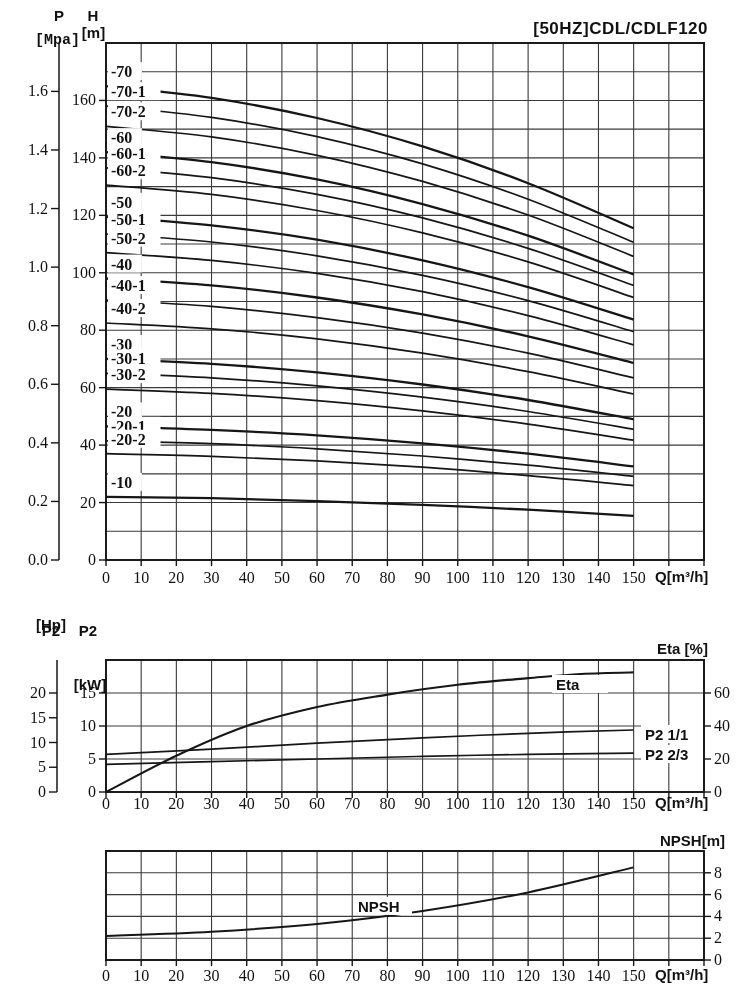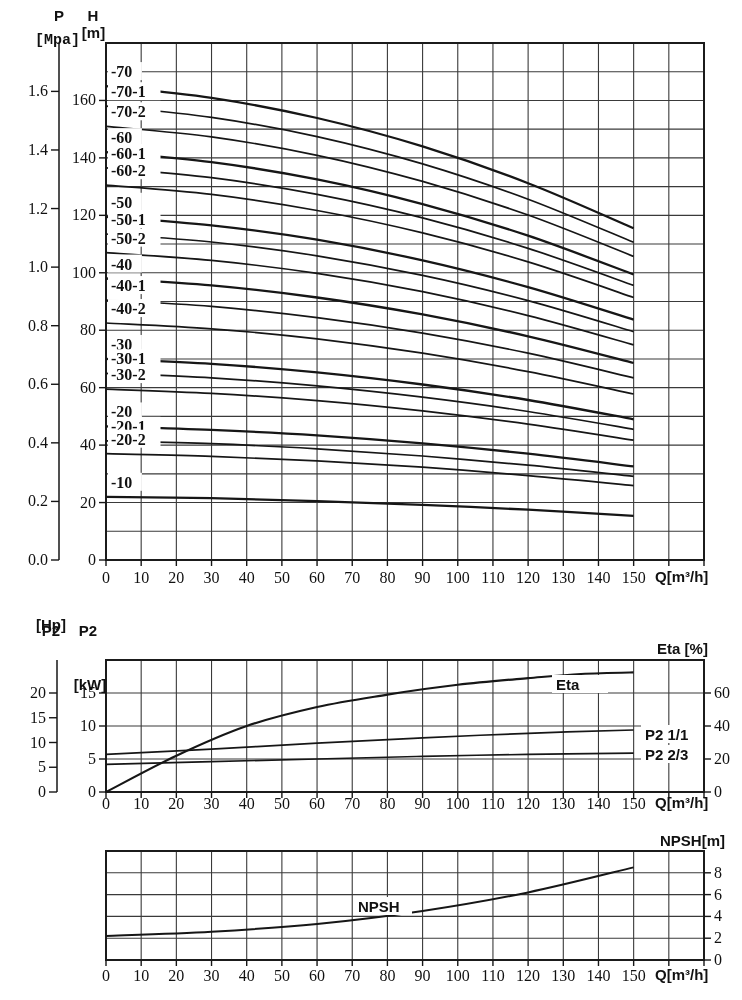--- a/index.html
+++ b/index.html
@@ -349,20 +349,21 @@
         <line x1="704" y1="938.2" x2="711" y2="938.2" stroke="#161616" stroke-width="1.4"></line>
         <text x="714" y="943.2" text-anchor="start" fill="#111" style="font: 16px &quot;Liberation Serif&quot;, serif;">2</text>
         <line x1="704" y1="960" x2="711" y2="960" stroke="#161616" stroke-width="1.4"></line>
         <text x="714" y="965" text-anchor="start" fill="#111" style="font: 16px &quot;Liberation Serif&quot;, serif;">0</text>
         <path d="M 106.0 936.0 C 123.6 935.3, 176.4 933.7, 211.5 931.7 C 246.7 929.7, 281.9 927.5, 317.1 924.0 C 352.2 920.6, 387.4 916.2, 422.6 911.0 C 457.8 905.7, 492.9 899.7, 528.1 892.4 C 563.3 885.2, 616.1 871.5, 633.6 867.4" fill="none" stroke="#161616" stroke-width="2"></path>
         <rect x="354" y="897" width="58" height="18" fill="#fff"></rect>
         <text x="358" y="912" text-anchor="start" fill="#111" style="font: bold 15px &quot;Liberation Sans&quot;, sans-serif;">NPSH</text>
       </g>
     </svg>
 
+  <div class="hdr title">[50HZ]CDL/CDLF120</div>
   <div class="hdr p-name">P</div>
   <div class="hdr p-unit">[Mpa]</div>
   <div class="hdr h-name">H</div>
   <div class="hdr h-unit">[m]</div>
   <div class="hdr q-main">Q[m³/h]</div>
   <div class="hdr p2hp-name">P2</div>
   <div class="hdr p2hp-unit">[Hp]</div>
   <div class="hdr p2kw-name">P2</div>
   <div class="hdr p2kw-unit">[kW]</div>
   <div class="hdr eta-hdr">Eta [%]</div>

